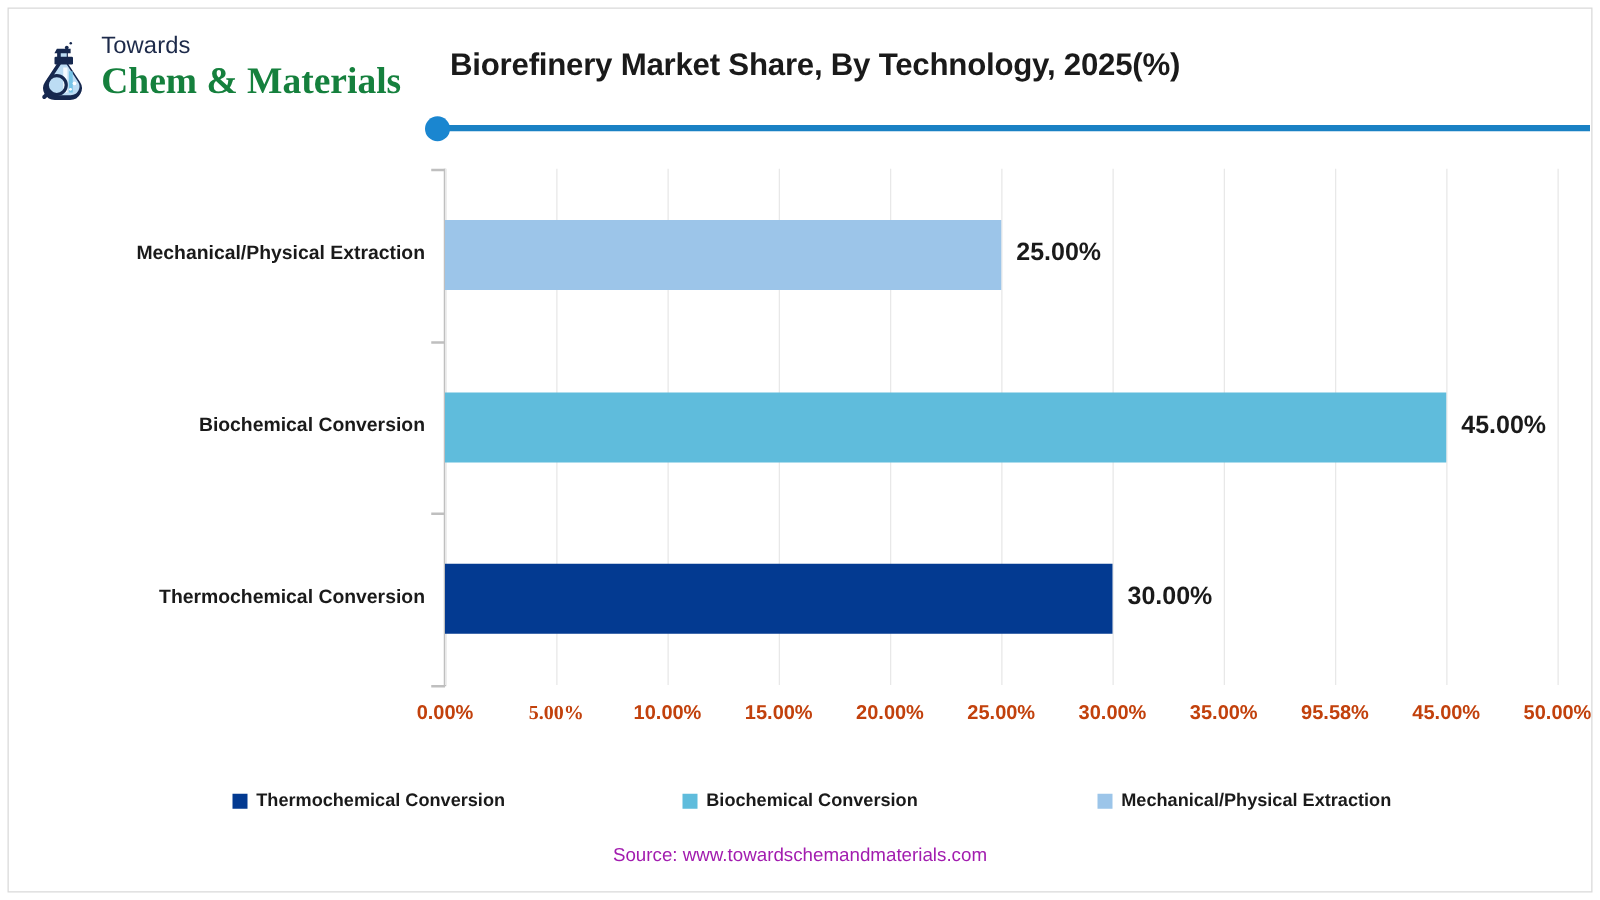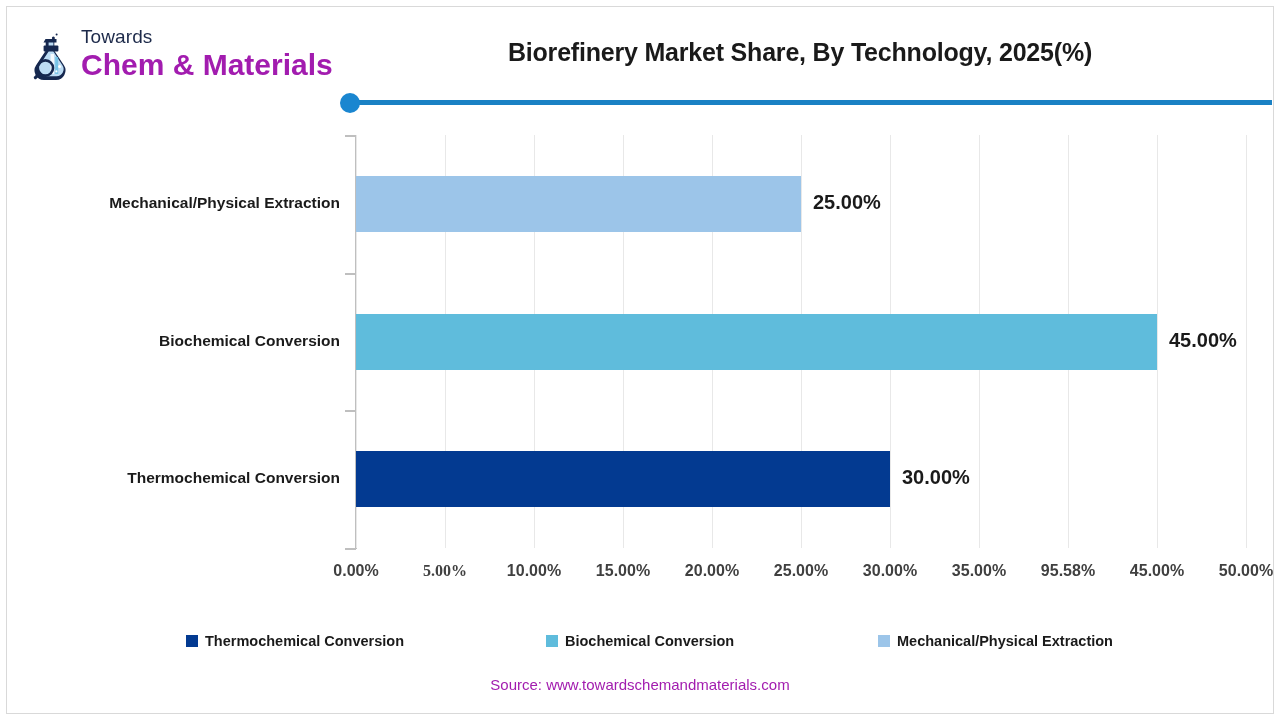--- a/index.html
+++ b/index.html
@@ -36,31 +36,31 @@
   #logo-line1 {
     font-size:19px;
     color:#1d2a4a;
     font-family:"Liberation Sans", sans-serif;
     letter-spacing:0.1px;
     line-height:22px;
   }
   #logo-line2 {
     font-size:30px;
     font-weight:bold;
-    color:#a21caf;
-    font-family:Liberation Sans, sans-serif;
+    color:#15803d;
+    font-family:Liberation Serif, serif;
     line-height:34px;
     white-space:nowrap;
   }
 
   #chart-title {
     position:absolute;
     left:360px; top:38px;
     width:880px;
-    text-align:center;
+    text-align:left;
     font-size:25px;
     font-weight:bold;
     color:#1a1a1a;
     font-family:"Liberation Sans", sans-serif;
     letter-spacing:-0.2px;
   }
 
   #header-rule {
     position:absolute;
     left:352px; top:100px;
@@ -122,21 +122,21 @@
     white-space:nowrap;
   }
 
   .x-tick-label {
     position:absolute;
     top:562px;
     width:110px;
     text-align:center;
     font-size:16px;
     font-weight:bold;
-    color:#404040;
+    color:#c2410c;
   }
 
   
   #legend {
     position:absolute;
     left:186px; top:633px;
     width:960px; height:20px;
   }
   .legend-item {
     position:absolute;

